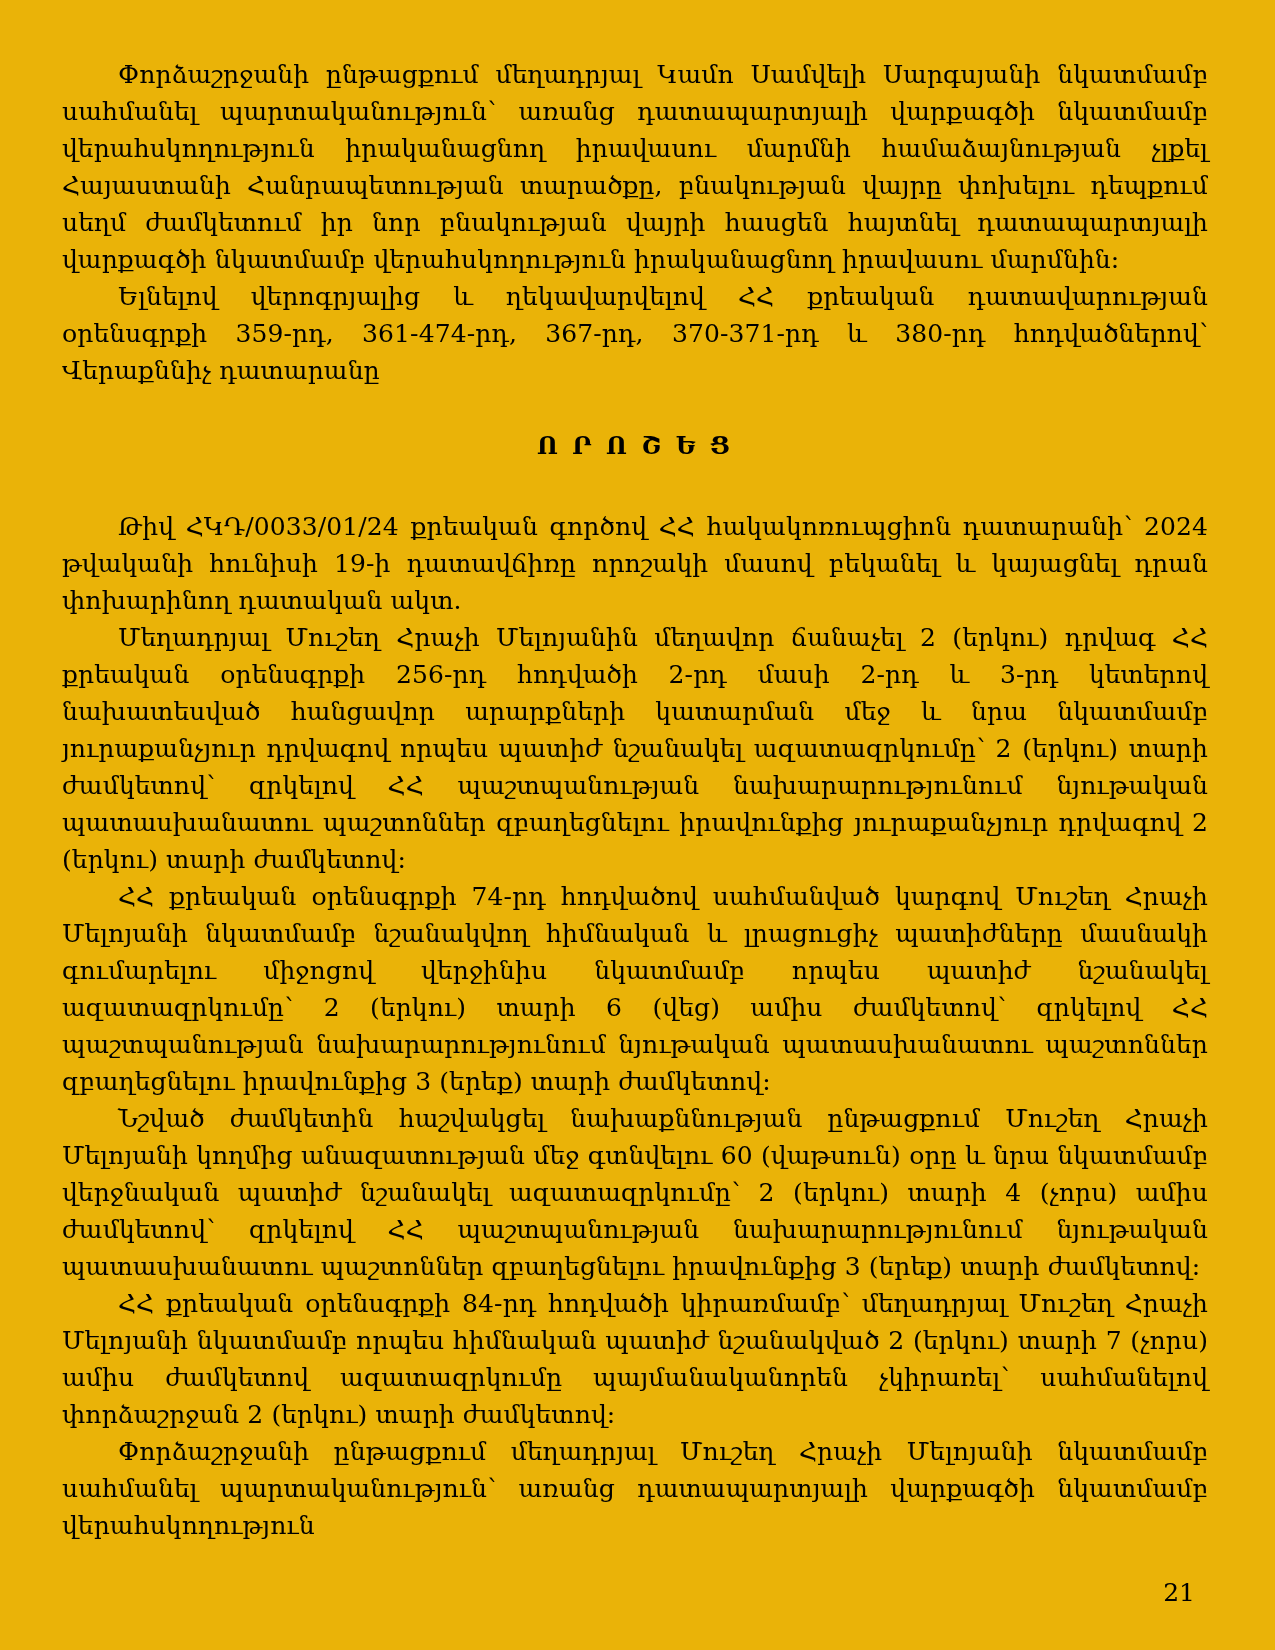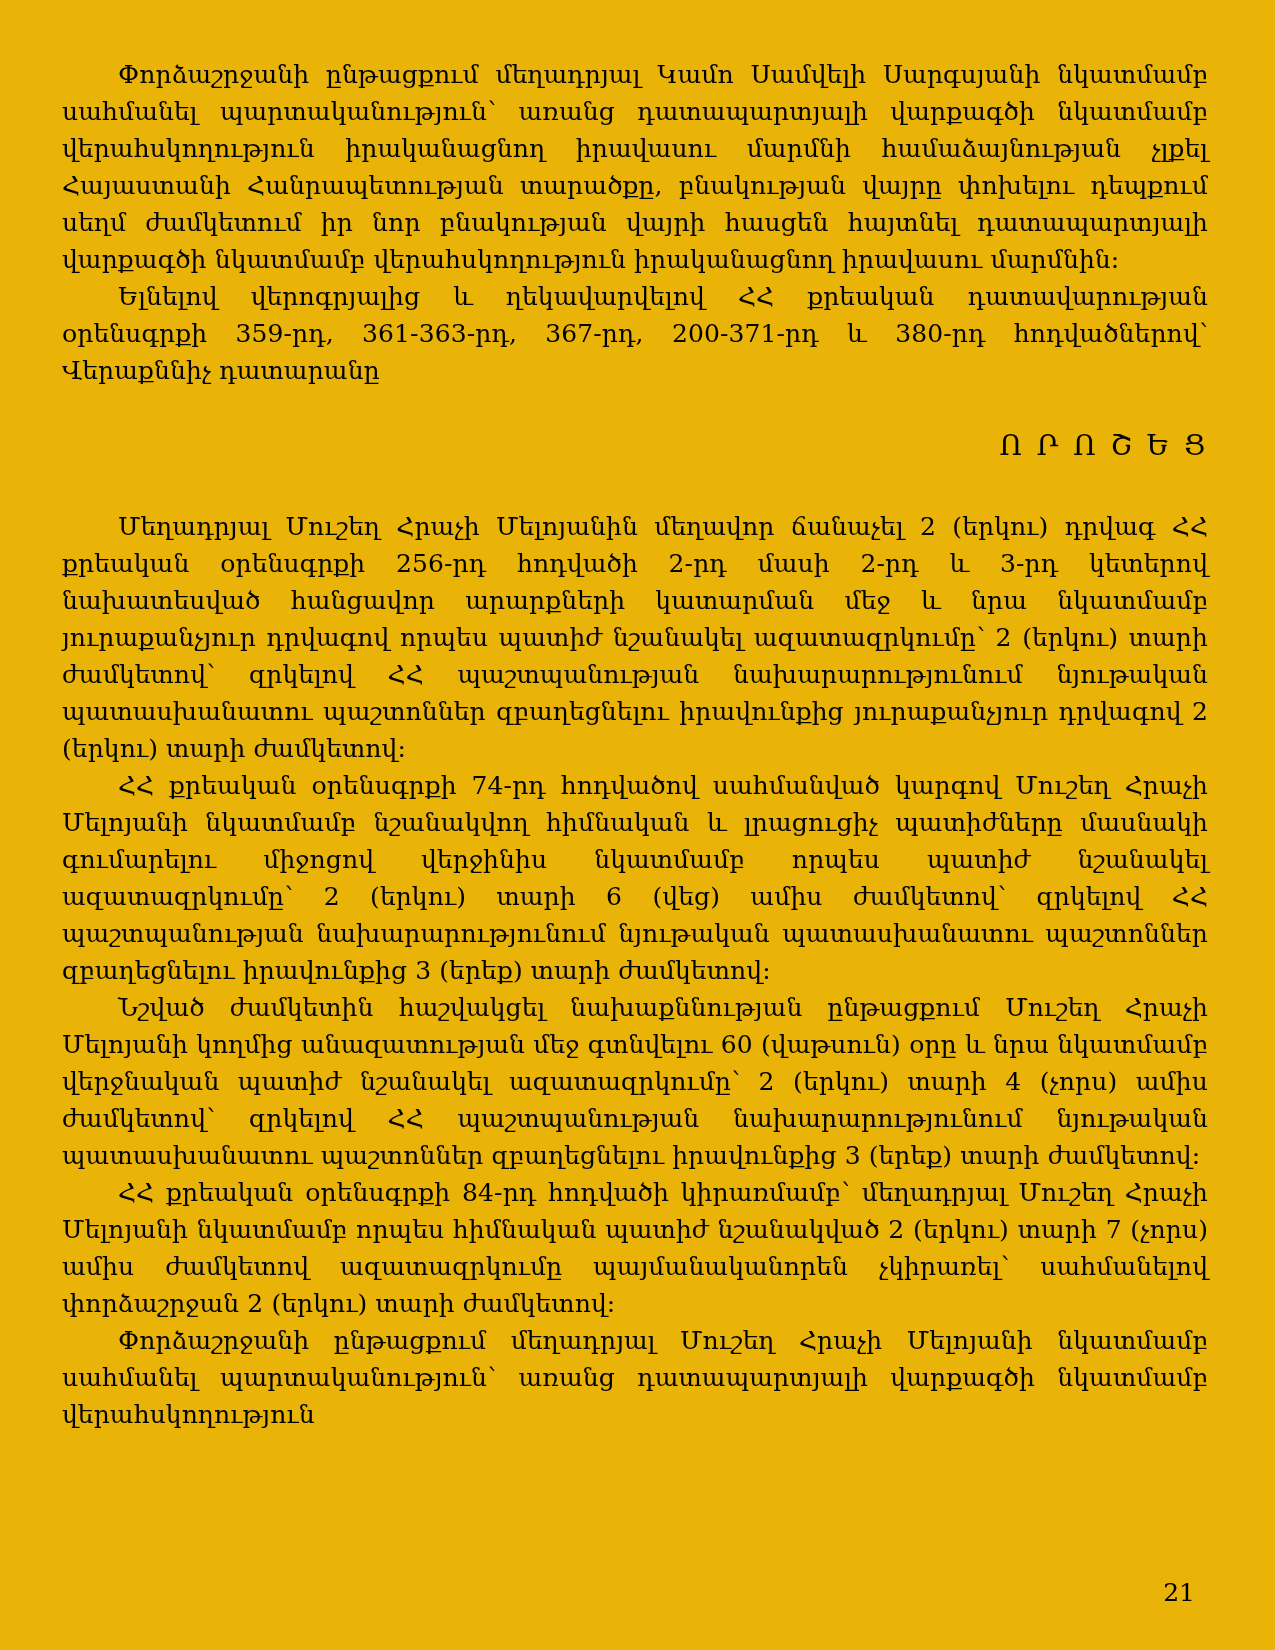--- a/index.html
+++ b/index.html
@@ -29,23 +29,23 @@
   .para {
     margin: 0;
     font-size: 25px;
     line-height: 37px;
     text-align: justify;
     text-indent: 56px;
     letter-spacing: 0.1px;
   }
   .decision-heading {
     margin: 38px 0 44px 0;
-    font-size: 28px;
-    font-weight: normal;
-    text-align: right;
+    font-size: 24px;
+    font-weight: bold;
+    text-align: center;
     letter-spacing: 3px;
     text-indent: 0;
   }
   .page-number {
     position: absolute;
     right: 80px;
     bottom: 42px;
     font-size: 25px;
     line-height: 30px;
   }
@@ -53,24 +53,25 @@
 </head>
 <body>
 
 <div class="page">
   <div class="content">
 
     <p class="para">Փորձաշրջանի ընթացքում մեղադրյալ Կամո Սամվելի Սարգսյանի նկատմամբ սահմանել պարտականություն՝ առանց դատապարտյալի վարքագծի նկատմամբ վերահսկողություն իրականացնող իրավասու մարմնի համաձայնության չլքել Հայաստանի Հանրապետության տարածքը, բնակության վայրը փոխելու դեպքում սեղմ ժամկետում իր նոր բնակության վայրի հասցեն հայտնել դատապարտյալի վարքագծի նկատմամբ վերահսկողություն իրականացնող իրավասու մարմնին։</p>
 
 
 
-    <p class="para">Ելնելով վերոգրյալից և ղեկավարվելով ՀՀ քրեական դատավարության օրենսգրքի 359-րդ, 361-363-րդ, 367-րդ, 200-371-րդ և 380-րդ հոդվածներով՝ Վերաքննիչ դատարանը</p>
+    <p class="para">Ելնելով վերոգրյալից և ղեկավարվելով ՀՀ քրեական դատավարության օրենսգրքի 359-րդ, 361-474-րդ, 367-րդ, 370-371-րդ և 380-րդ հոդվածներով՝ Վերաքննիչ դատարանը</p>
 
     <h2 class="para decision-heading">Ո Ր Ո Շ Ե Ց</h2>
 
+    <p class="para">Թիվ ՀԿԴ/0033/01/24 քրեական գործով ՀՀ հակակոռուպցիոն դատարանի՝ 2024 թվականի հունիսի 19-ի դատավճիռը որոշակի մասով բեկանել և կայացնել դրան փոխարինող դատական ակտ.</p>
 
     <p class="para">Մեղադրյալ Մուշեղ Հրաչի Մելոյանին մեղավոր ճանաչել 2 (երկու) դրվագ ՀՀ քրեական օրենսգրքի 256-րդ հոդվածի 2-րդ մասի 2-րդ և 3-րդ կետերով նախատեսված հանցավոր արարքների կատարման մեջ և նրա նկատմամբ յուրաքանչյուր դրվագով որպես պատիժ նշանակել ազատազրկումը՝ 2 (երկու) տարի ժամկետով՝ զրկելով ՀՀ պաշտպանության նախարարությունում նյութական պատասխանատու պաշտոններ զբաղեցնելու իրավունքից յուրաքանչյուր դրվագով 2 (երկու) տարի ժամկետով։</p>
 
     <p class="para">ՀՀ քրեական օրենսգրքի 74-րդ հոդվածով սահմանված կարգով Մուշեղ Հրաչի Մելոյանի նկատմամբ նշանակվող հիմնական և լրացուցիչ պատիժները մասնակի գումարելու միջոցով վերջինիս նկատմամբ որպես պատիժ նշանակել ազատազրկումը՝ 2 (երկու) տարի 6 (վեց) ամիս ժամկետով՝ զրկելով ՀՀ պաշտպանության նախարարությունում նյութական պատասխանատու պաշտոններ զբաղեցնելու իրավունքից 3 (երեք) տարի ժամկետով։</p>
 
     <p class="para">Նշված ժամկետին հաշվակցել նախաքննության ընթացքում Մուշեղ Հրաչի Մելոյանի կողմից անազատության մեջ գտնվելու 60 (վաթսուն) օրը և նրա նկատմամբ վերջնական պատիժ նշանակել ազատազրկումը՝ 2 (երկու) տարի 4 (չորս) ամիս ժամկետով՝ զրկելով ՀՀ պաշտպանության նախարարությունում նյութական պատասխանատու պաշտոններ զբաղեցնելու իրավունքից 3 (երեք) տարի ժամկետով։</p>
 
     <p class="para">ՀՀ քրեական օրենսգրքի 84-րդ հոդվածի կիրառմամբ՝ մեղադրյալ Մուշեղ Հրաչի Մելոյանի նկատմամբ որպես հիմնական պատիժ նշանակված 2 (երկու) տարի 7 (չորս) ամիս ժամկետով ազատազրկումը պայմանականորեն չկիրառել՝ սահմանելով փորձաշրջան 2 (երկու) տարի ժամկետով։</p>
 
     <p class="para">Փորձաշրջանի ընթացքում մեղադրյալ Մուշեղ Հրաչի Մելոյանի նկատմամբ սահմանել պարտականություն՝ առանց դատապարտյալի վարքագծի նկատմամբ վերահսկողություն</p>

